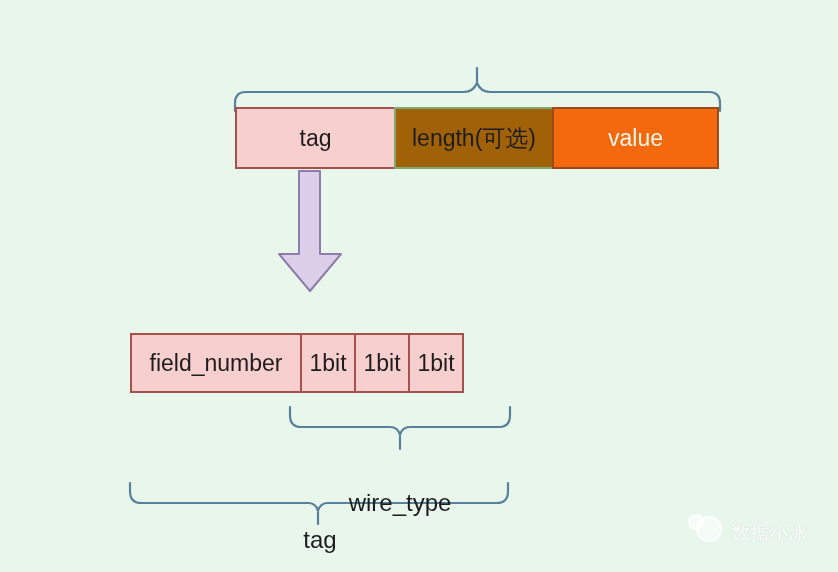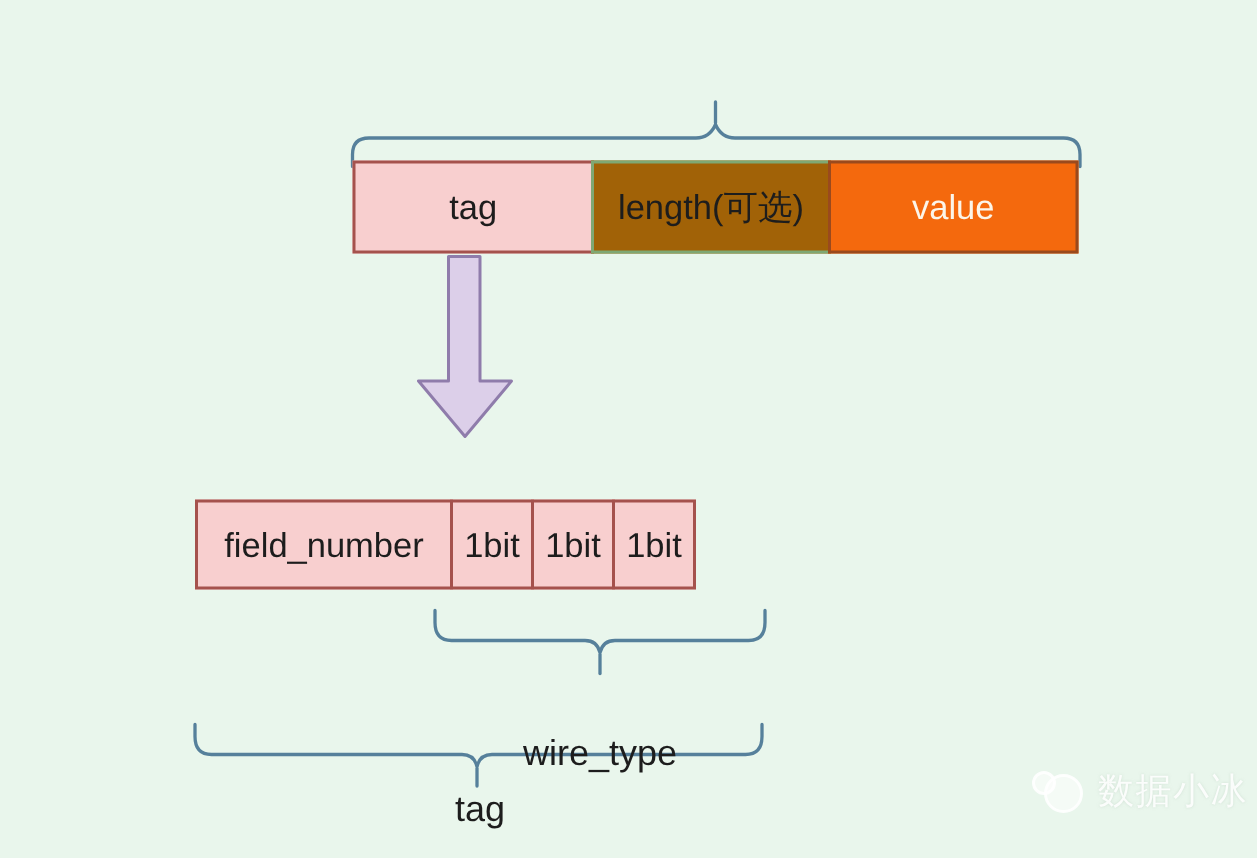--- a/index.html
+++ b/index.html
@@ -32,23 +32,23 @@
   .cell + .cell{margin-left:-2px;}
   .top-row{left:235px;top:107px;height:62px;}
   .bottom-row{left:130px;top:333px;height:60px;}
   .cell-tag{width:161px;}
   .cell-length{width:160px;background:#a16207;border-color:#7fa873;}
   .cell-value{width:167px;background:#f4690d;border-color:#9a4a1d;color:#fcf5e9;}
   .cell-fieldnumber{width:172px;}
   .cell-1bit{width:56px;}
   .watermark{
     position:absolute;left:686px;top:509px;
-    display:flex;align-items:center;gap:6px;
+    display:flex;align-items:flex-end;gap:6px;
     color:rgba(255,255,255,0.88);
-    font-size:24px;
+    font-size:18px;
     letter-spacing:1px;
     text-shadow:0 0 2px rgba(190,210,195,0.6);
   }
 </style>
 </head>
 <body>
 
 <div class="stage">
 
   <svg class="overlay" viewBox="0 0 838 572" xmlns="http://www.w3.org/2000/svg">

